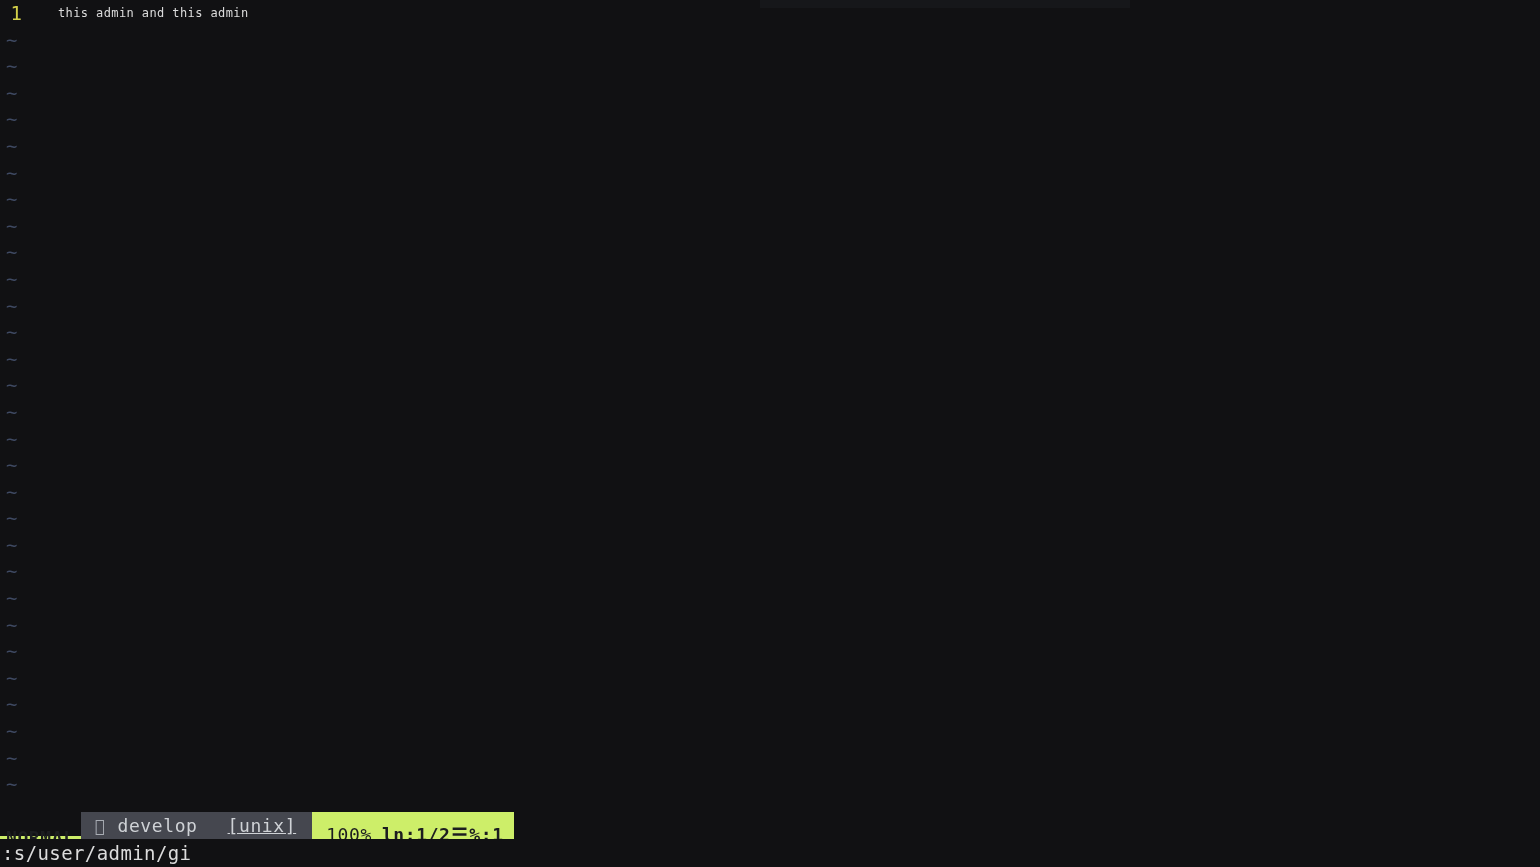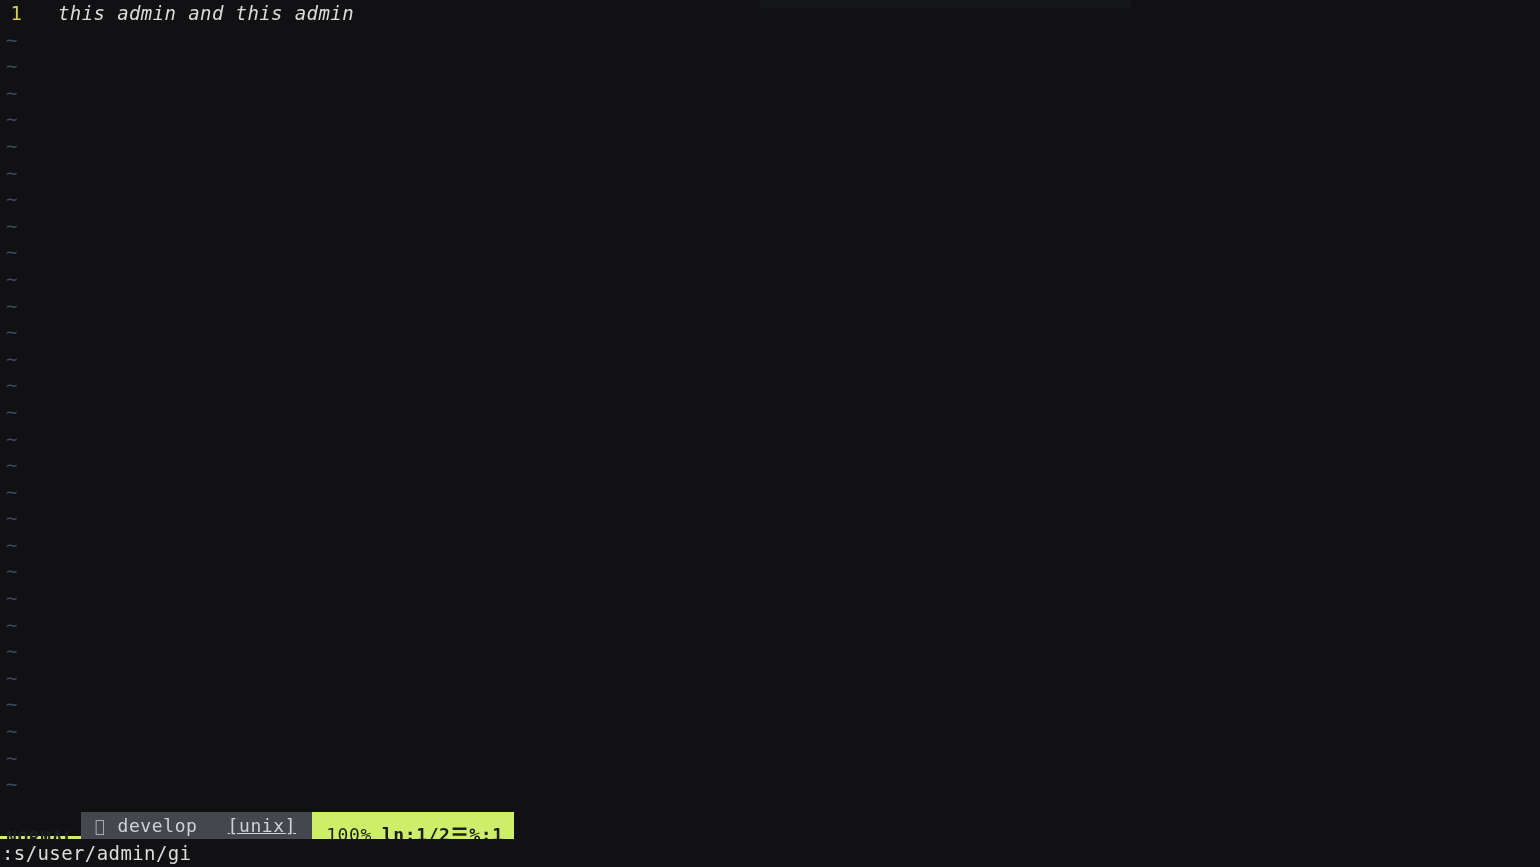--- a/index.html
+++ b/index.html
@@ -53,23 +53,22 @@
     width: 22px;
     text-align: right;
     color: #d4d14a;
     font-size: 19px;
   }
 
   .linetext {
     position: absolute;
     left: 58px;
     color: #dcdcdc;
-    font-size: 19px;
+    font-size: 12px;
     letter-spacing: 0.4px;
-    font-style: italic;
   }
 
   .tilde {
     position: absolute;
     left: 6px;
     color: #3f4a63;
     font-size: 19px;
   }
 
   

